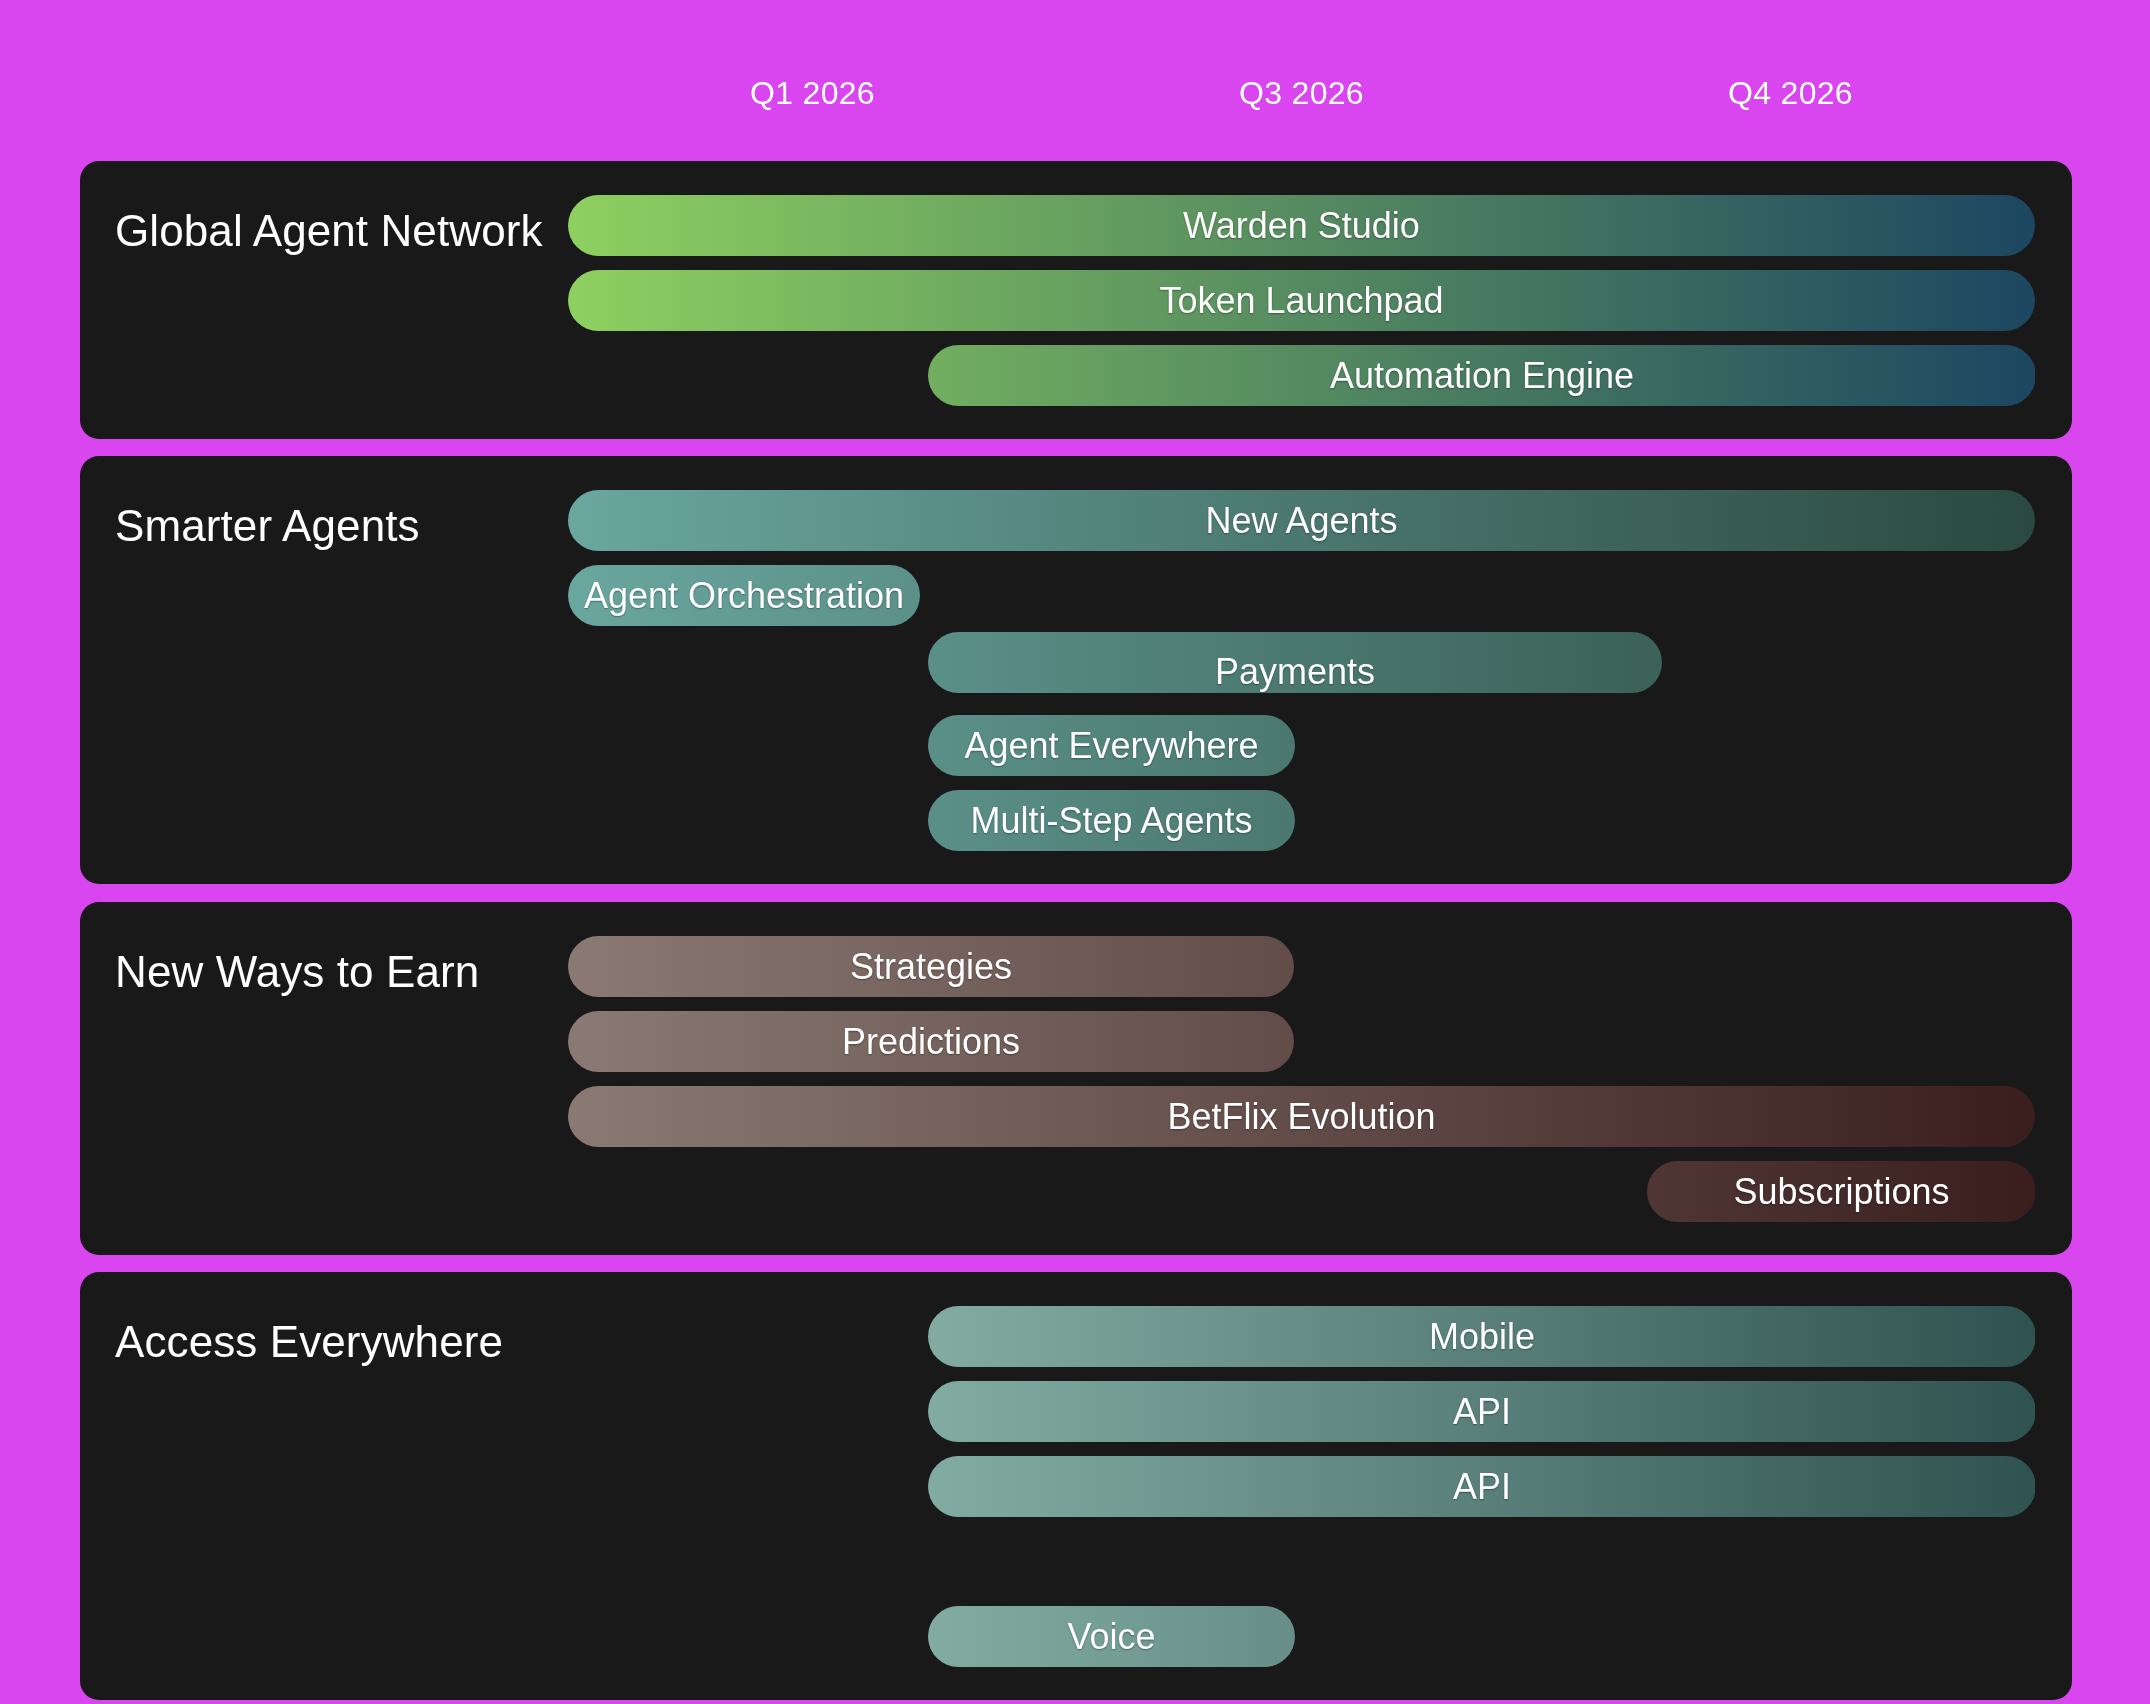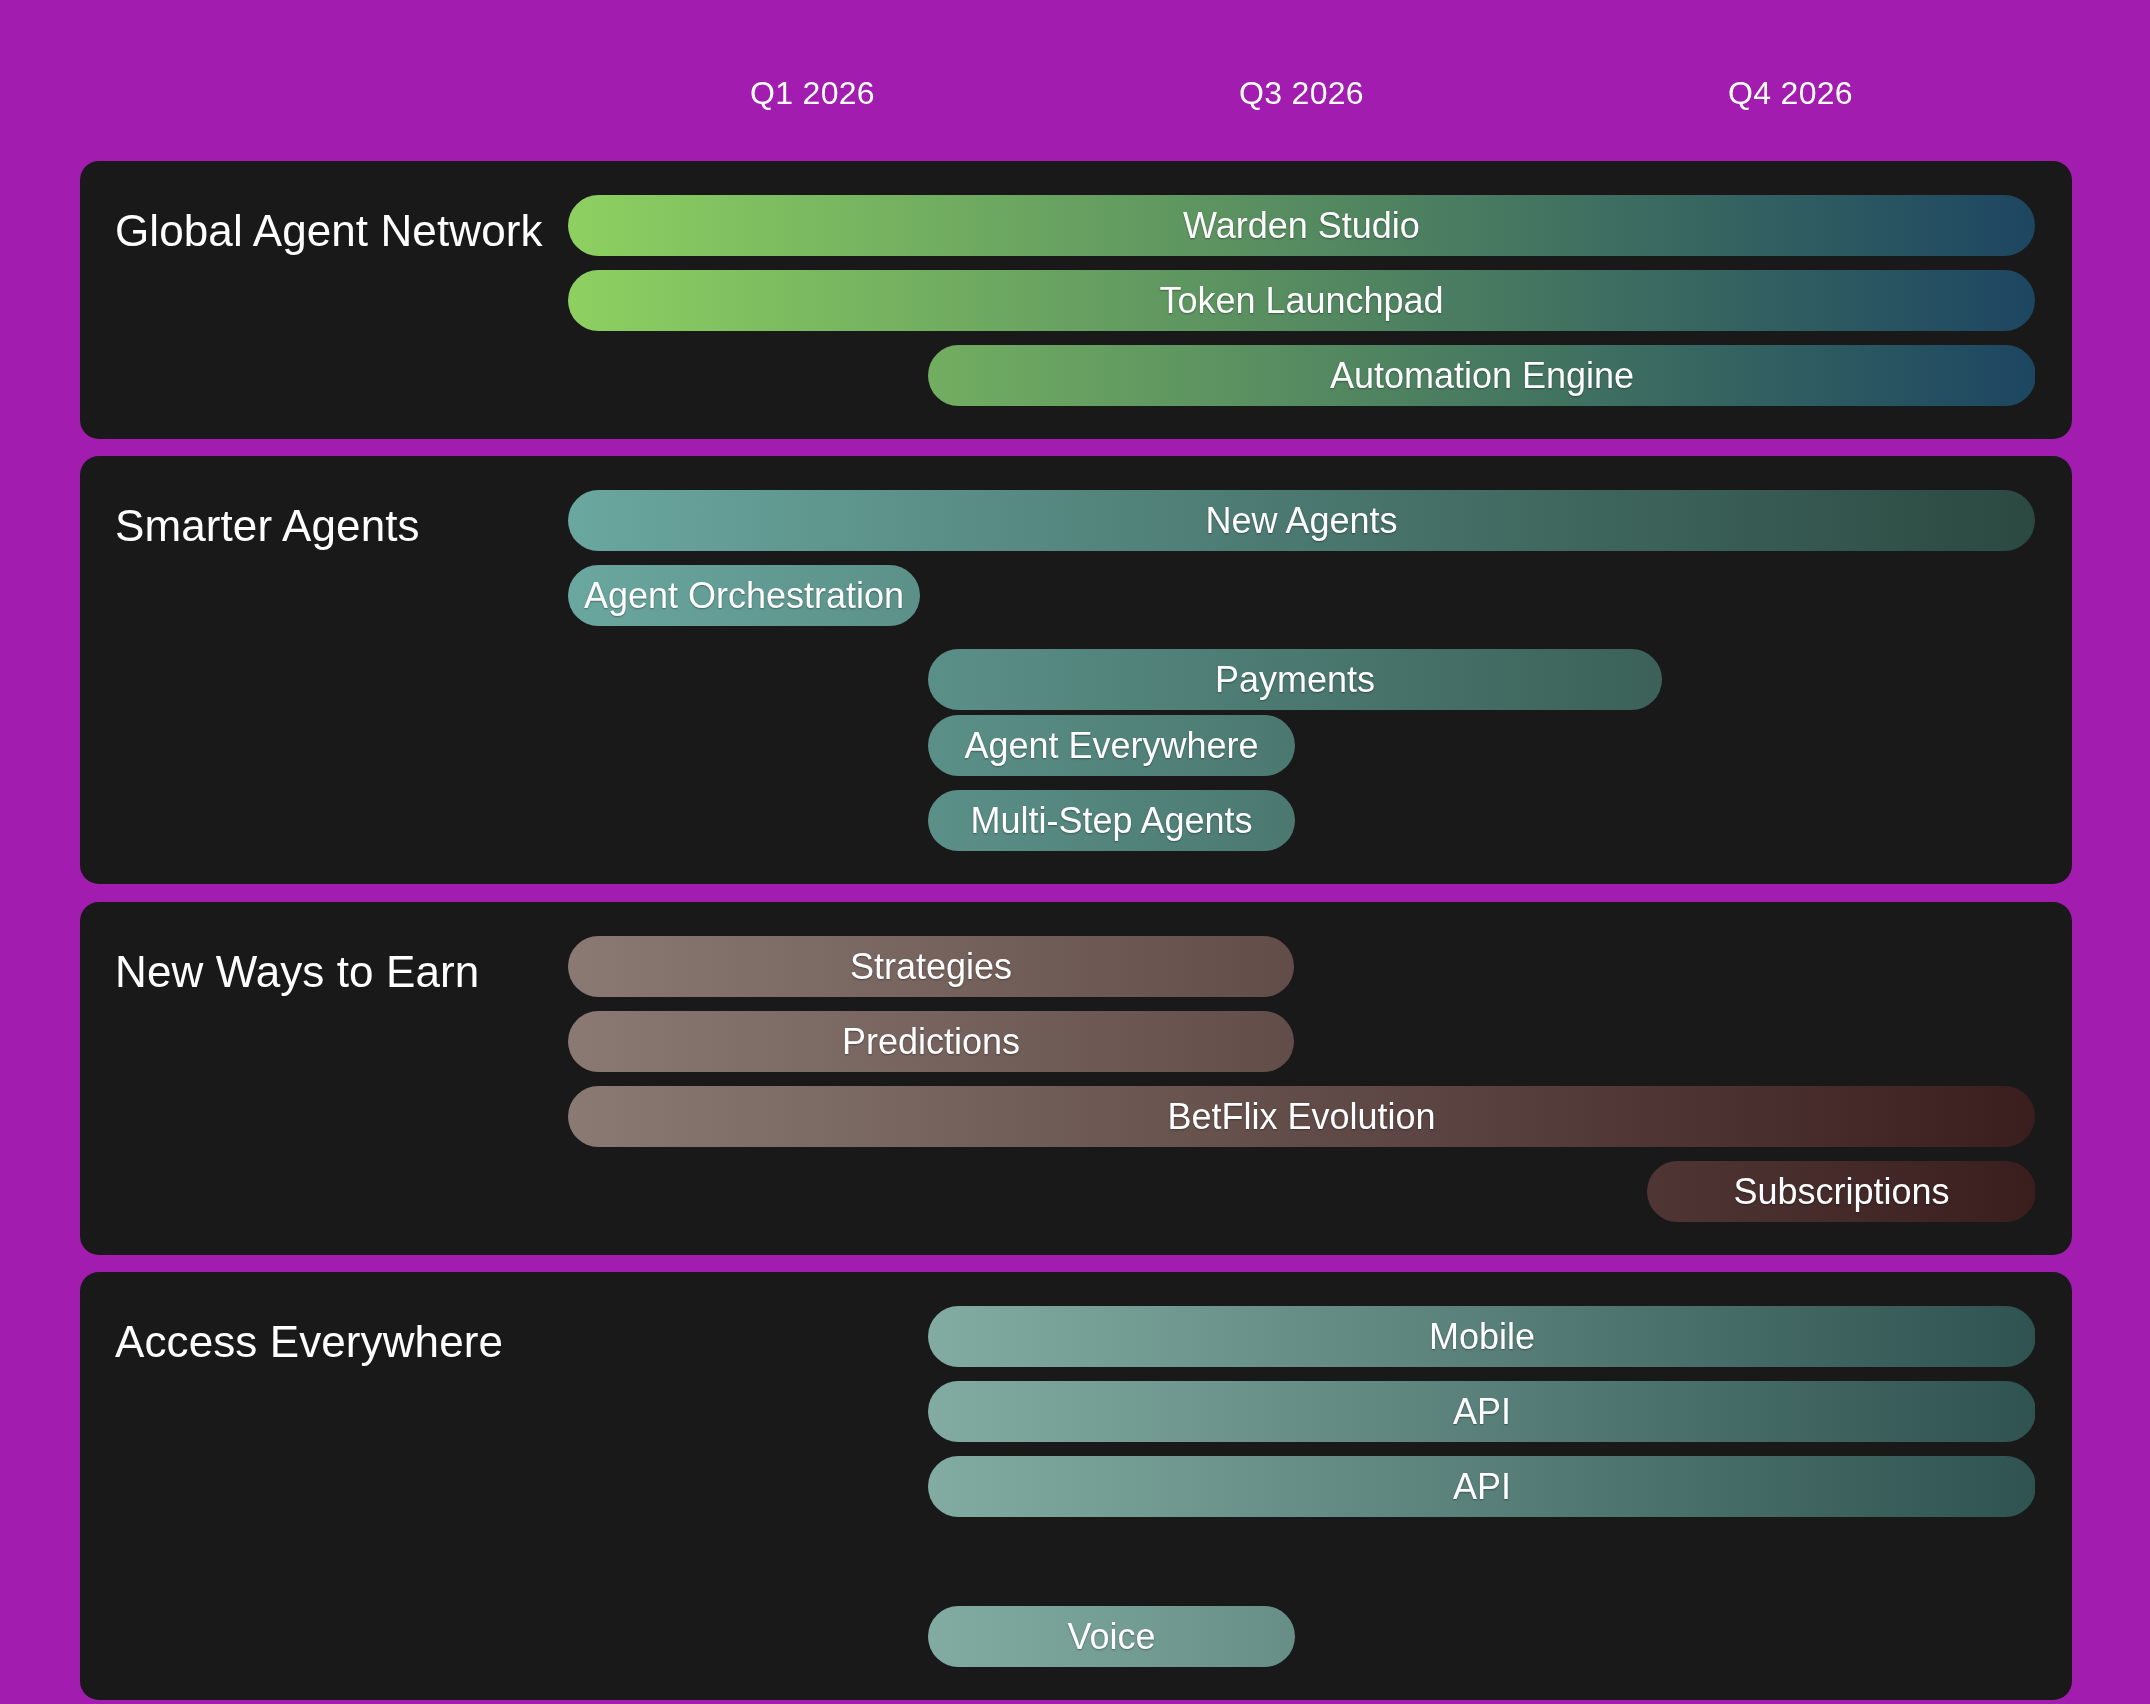--- a/index.html
+++ b/index.html
@@ -1,18 +1,18 @@
 <!DOCTYPE html>
 <html style="font-size:9px"><head>
 <meta charset="utf-8">
 <style>
   html,body{margin:0;padding:0;background:#000;}
   body{width:2151px;height:1705px;font-family:"Liberation Sans",sans-serif;overflow:hidden;position:relative;}
 
-  #timeline{position:absolute;left:0;top:0;width:2151px;height:1705px;background:#a21caf;}
+  #timeline{position:absolute;left:0;top:0;width:2151px;height:1705px;background:#d946ef;}
 
   
   .qhead{position:absolute;left:568px;top:62px;width:1467px;height:62px;display:flex;}
   .qhead .q{flex:1 1 0;display:flex;align-items:center;justify-content:center;
             color:#ffffff;font-size:32px;font-weight:400;letter-spacing:0.3px;}
 
   
   .panel{position:absolute;left:80px;width:1992px;background:#191919;border-radius:19px;}
   .panel-title{position:absolute;left:35px;color:#ffffff;font-size:44px;font-weight:400;
                letter-spacing:0.1px;white-space:nowrap;}
@@ -52,21 +52,21 @@
       </div>
       <div class="panel" style="top: 456px; height: 428px;">
         <div class="panel-title" style="top: 45px;">Smarter Agents</div>
         <div class="track">
           <div class="bar" style="left: 0px; width: 1467px; top: 34px; background-image: linear-gradient(90deg, rgb(106, 167, 159) 0%, rgb(43, 73, 64) 100%); background-size: 1467px 100%; background-position: 0px 0px; background-repeat: no-repeat;">
             <span class="bar-label">New Agents</span>
           </div>
           <div class="bar" style="left: 0px; width: 352px; top: 109px; background-image: linear-gradient(90deg, rgb(106, 167, 159) 0%, rgb(43, 73, 64) 100%); background-size: 1467px 100%; background-position: 0px 0px; background-repeat: no-repeat;">
             <span class="bar-label">Agent Orchestration</span>
           </div>
-          <div class="bar" style="left: 360px; width: 734px; top: 193px; background-image: linear-gradient(90deg, rgb(106, 167, 159) 0%, rgb(43, 73, 64) 100%); background-size: 1467px 100%; background-position: -360px 0px; background-repeat: no-repeat;">
+          <div class="bar" style="left: 360px; width: 734px; top: 176px; background-image: linear-gradient(90deg, rgb(106, 167, 159) 0%, rgb(43, 73, 64) 100%); background-size: 1467px 100%; background-position: -360px 0px; background-repeat: no-repeat; align-items: flex-end;">
             <span class="bar-label">Payments</span>
           </div>
           <div class="bar" style="left: 360px; width: 367px; top: 259px; background-image: linear-gradient(90deg, rgb(106, 167, 159) 0%, rgb(43, 73, 64) 100%); background-size: 1467px 100%; background-position: -360px 0px; background-repeat: no-repeat;">
             <span class="bar-label">Agent Everywhere</span>
           </div>
           <div class="bar" style="left: 360px; width: 367px; top: 334px; background-image: linear-gradient(90deg, rgb(106, 167, 159) 0%, rgb(43, 73, 64) 100%); background-size: 1467px 100%; background-position: -360px 0px; background-repeat: no-repeat;">
             <span class="bar-label">Multi-Step Agents</span>
           </div>
         </div>
       </div>

